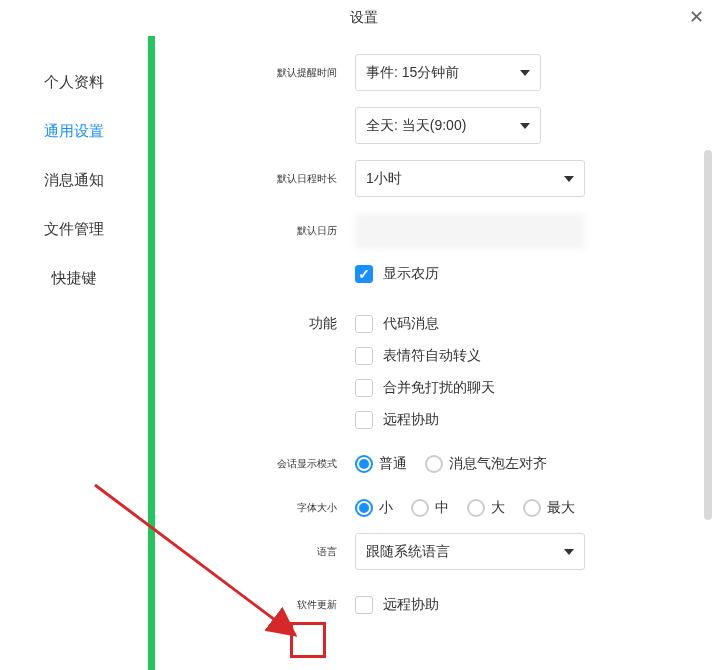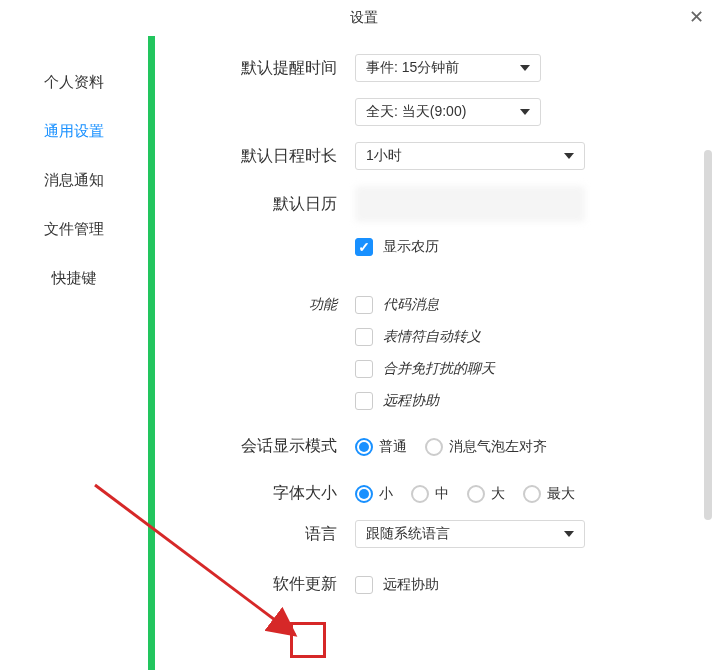--- a/index.html
+++ b/index.html
@@ -63,25 +63,25 @@
     .row {
       display: flex;
       align-items: center;
       margin-bottom: 16px;
     }
     .row .label {
       width: 200px;
       text-align: right;
       padding-right: 18px;
       color: #333;
-      font-size: 16px;
+      font-size: 10px;
       flex-shrink: 0;
     }
     .select {
-      height: 28px;
+      height: 37px;
       border: 1px solid #d9d9d9;
       border-radius: 3px;
       padding: 0 10px;
       display: flex;
       align-items: center;
       justify-content: space-between;
       background: #fff;
       cursor: pointer;
       font-size: 14px;
       color: #333;
@@ -245,21 +245,21 @@
     </div>
 
     <div class="row" style="margin-top:6px;">
       <div class="label"></div>
       <div class="check-row" style="margin-bottom:0;">
         <span class="checkbox checked">✓</span>
         <span class="check-label">显示农历</span>
       </div>
     </div>
 
-    <div style="position:relative; margin-top:40px;font-style:italic;">
+    <div style="position:relative; margin-top:32px;">
       <span class="sec-title" style="left:0;width:200px;text-align:right;padding-right:18px;top:0;">功能</span>
       <div style="padding-left:200px;">
         <div class="check-row">
           <span class="checkbox"></span>
           <span class="check-label">代码消息</span>
         </div>
         <div class="check-row">
           <span class="checkbox"></span>
           <span class="check-label">表情符自动转义</span>
         </div>

